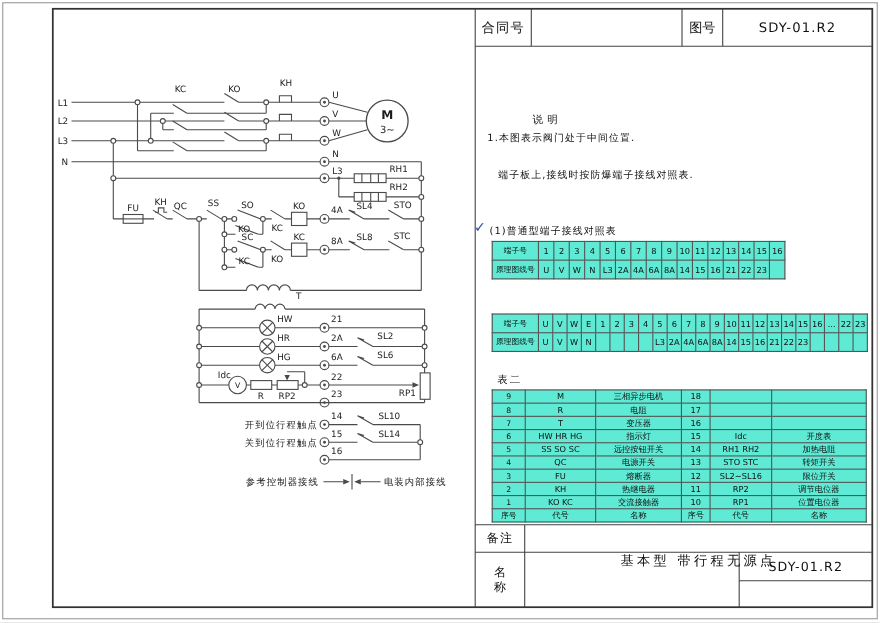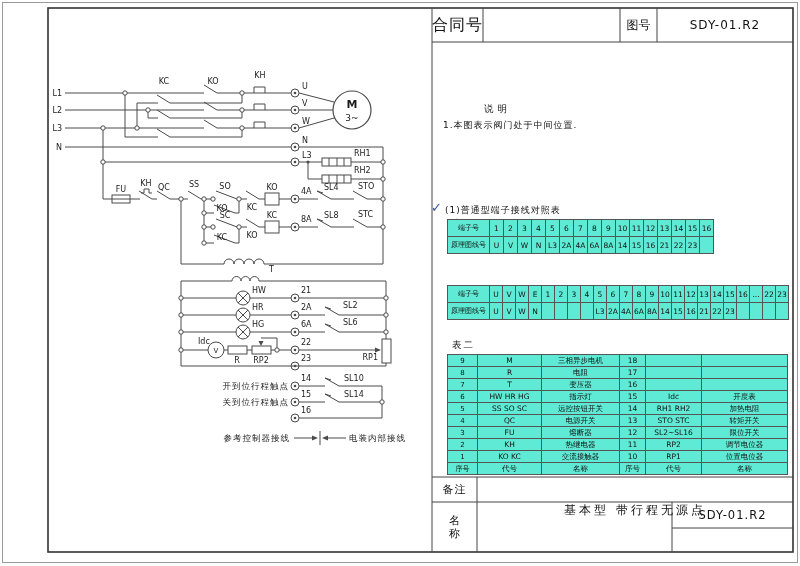--- a/index.html
+++ b/index.html
@@ -268,26 +268,27 @@
       <text class="t8" x="301" y="413">16</text>
       <text class="t8" x="344" y="381">SL10</text>
       <text class="t8" x="344" y="397">SL14</text>
       <text class="t85" x="289" y="389" text-anchor="end">开到位行程触点</text>
       <text class="t85" x="289" y="405" text-anchor="end">关到位行程触点</text>
       <text class="t85" x="290" y="441" text-anchor="end">参考控制器接线</text>
       <text class="t85" x="349" y="441">电装内部接线</text>
     </g>
   </svg>
 
-  <div class="abs flexc" style="left:432px; top:8px; width:51px; height:34px; font-size:16px; letter-spacing:1px;">合同号</div>
+  <div class="abs flexc" style="left:432px; top:8px; width:51px; height:34px; font-size:12px; letter-spacing:1px;">合同号</div>
   <div class="abs flexc" style="left:620px; top:8px; width:37px; height:34px; font-size:12px;">图号</div>
   <div class="abs flexc" style="left:657px; top:8px; width:136px; height:34px; font-size:12px; letter-spacing:1px;">SDY-01.R2</div>
 
   <div class="abs" style="left:484px; top:103px; font-size:9.5px; letter-spacing:4px;">说明</div>
   <div class="abs" style="left:443px; top:119px; font-size:9px; letter-spacing:1px;">1.本图表示阀门处于中间位置.</div>
+  <div class="abs" style="left:453px; top:153px; font-size:9px; letter-spacing:1px;">端子板上,接线时按防爆端子接线对照表.</div>
 
   <div class="abs" style="left:452px; top:184px; font-size:10px; letter-spacing:2px;margin-top:33px;">表一</div>
   <div class="abs check" style="left:431px; top:200px; font-size:13px;">✓</div>
   <div class="abs" style="left:445px; top:204px; font-size:9px; letter-spacing:1px;">(1)普通型端子接线对照表</div>
   <table class="grid abs" style="left:447px; top:219px;">
     <colgroup>
         <col style="width:42px">
         <col style="width:14px">
         <col style="width:14px">
         <col style="width:14px">

